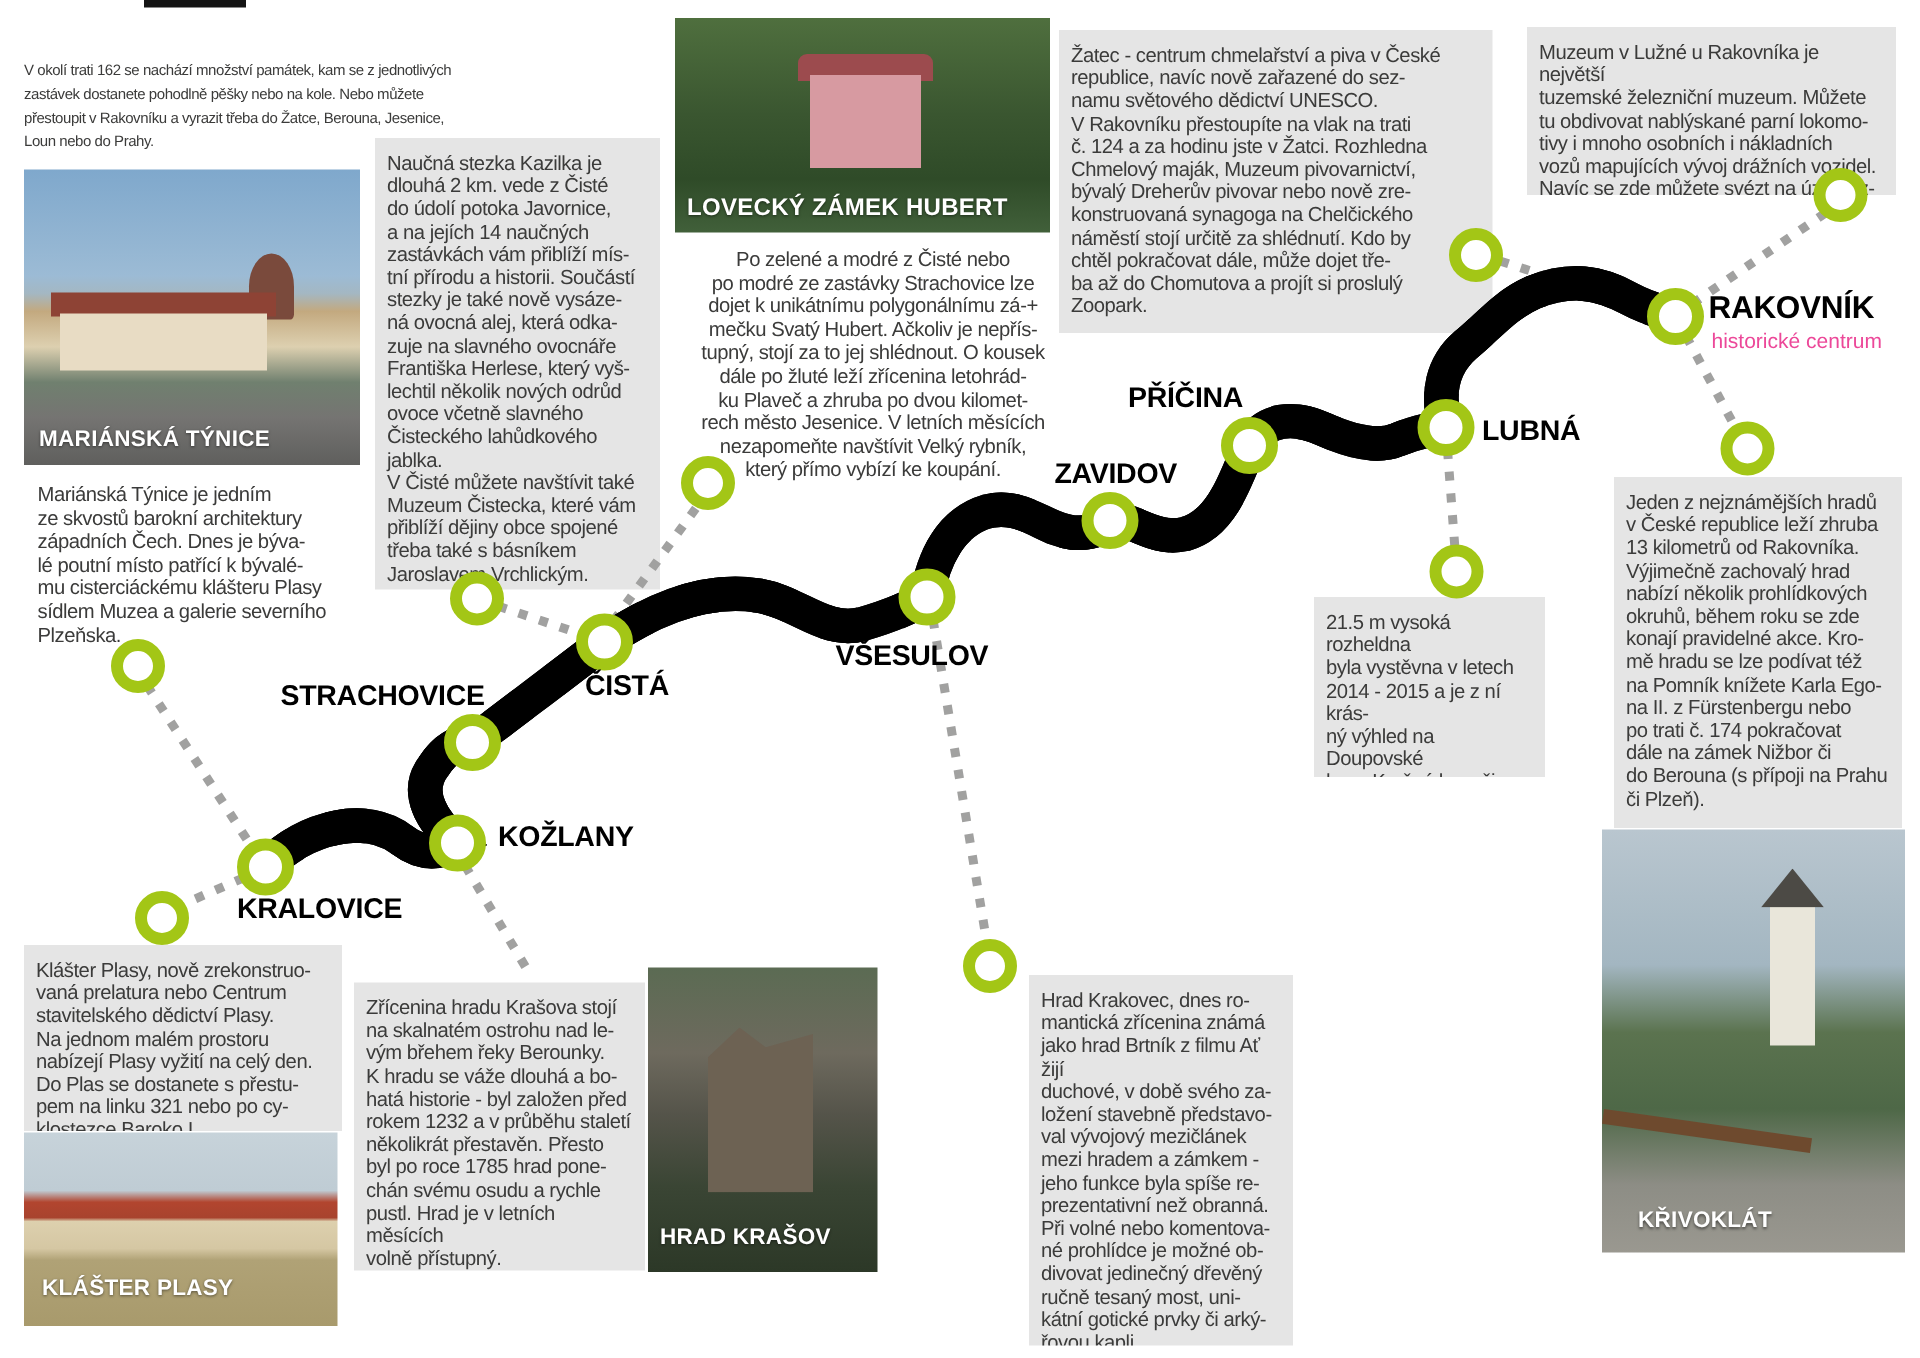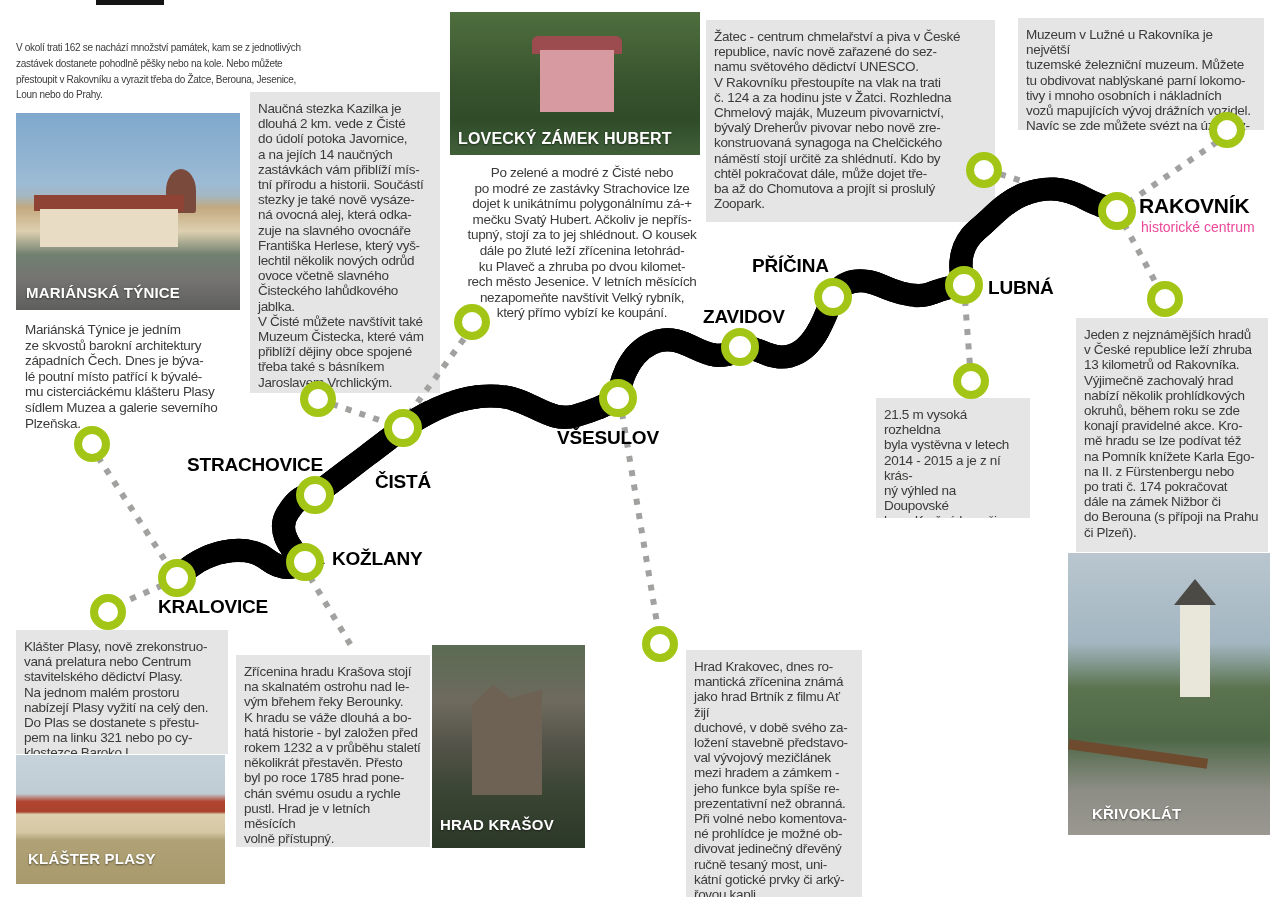--- a/index.html
+++ b/index.html
@@ -255,21 +255,21 @@
       <circle cx="971" cy="381" r="14"></circle>
       <circle cx="984" cy="170" r="14"></circle>
       <circle cx="1227" cy="130" r="14"></circle>
       <circle cx="1165" cy="299" r="14"></circle>
     </g>
   </svg>
 
   <div class="stlabel" style="left:158px;top:596px;">KRALOVICE</div>
   <div class="stlabel" style="left:332px;top:548px;">KOŽLANY</div>
   <div class="stlabel" style="left:187px;top:454px;">STRACHOVICE</div>
-  <div class="stlabel" style="left:375px;top:447px;margin-top:24px;">ČISTÁ</div>
+  <div class="stlabel" style="left:390px;top:447px;">ČISTÁ</div>
   <div class="stlabel" style="left:557px;top:427px;">VŠESULOV</div>
   <div class="stlabel" style="left:703px;top:306px;">ZAVIDOV</div>
   <div class="stlabel" style="left:752px;top:255px;">PŘÍČINA</div>
   <div class="stlabel" style="left:988px;top:277px;">LUBNÁ</div>
   <div class="stlabel" id="lbl-rakovnik" style="left:1139px;top:194px;">RAKOVNÍK</div>
   <div id="lbl-rakovnik-sub" style="left:1141px;top:219px;">historické centrum</div>
 
 </div>
 
 </body></html>

